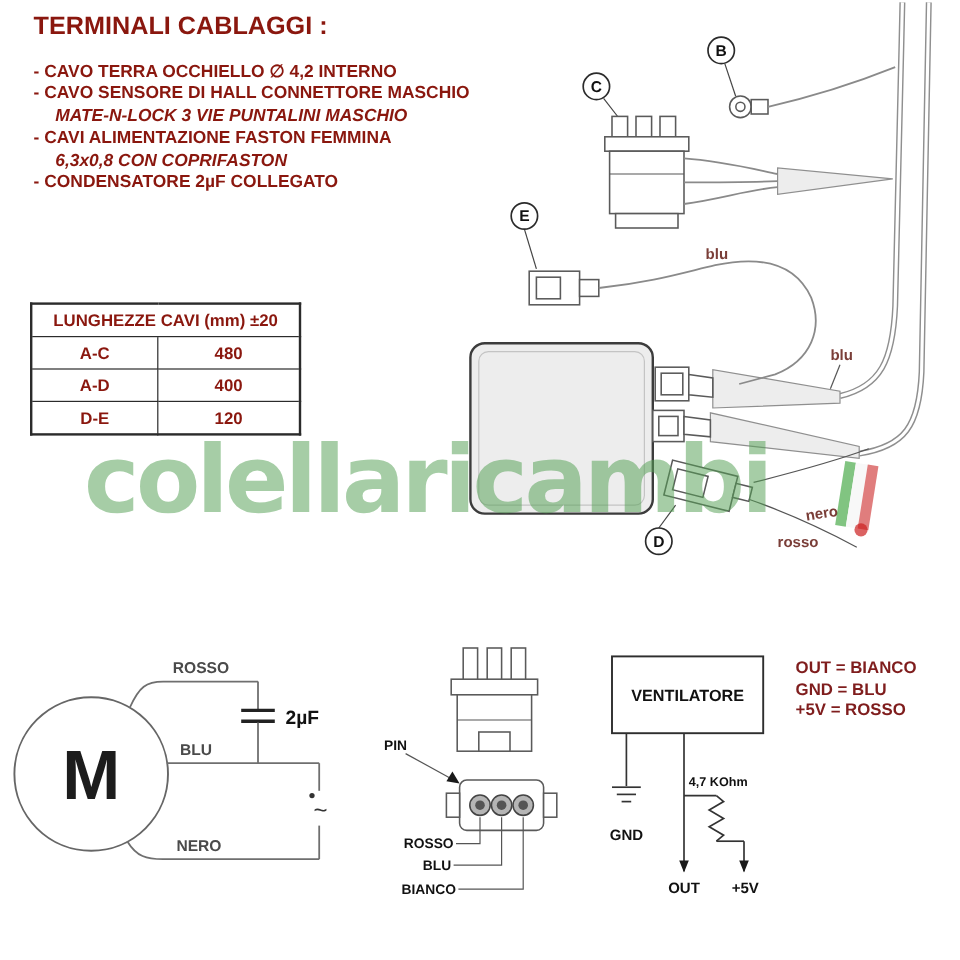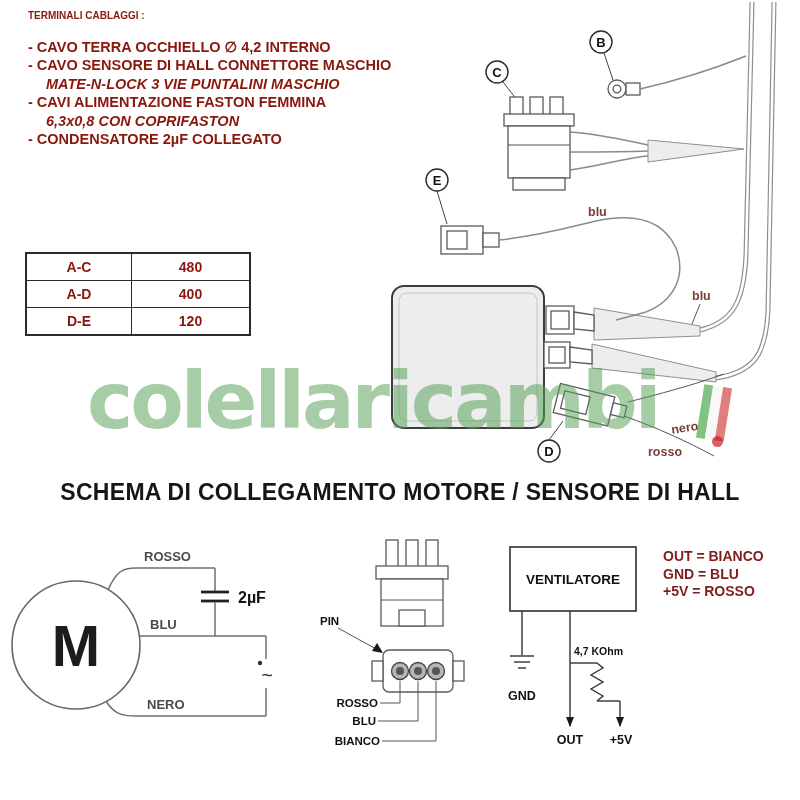--- a/index.html
+++ b/index.html
@@ -4,21 +4,21 @@
 <style>
   html,body{margin:0;padding:0;background:#fff;}
   .page{position:relative;width:800px;height:800px;background:#fff;overflow:hidden;
         font-family:"Liberation Sans",sans-serif;}
   svg{position:absolute;left:0;top:0;z-index:1;}
   svg text{font-family:"Liberation Sans",sans-serif;}
 
   
   .red-block{position:absolute;left:28px;top:10px;width:430px;z-index:2;
              color:#8a170e;font-weight:bold;}
-  .red-block .title{font-size:10px;margin-bottom:17px;}
+  .red-block .title{font-size:21px;margin-bottom:17px;}
   .red-block .line{font-size:14.5px;line-height:18.4px;}
   .red-block .indent{padding-left:18px;font-style:italic;}
 
   
   .cable-table{position:absolute;left:25px;top:252px;width:226px;z-index:2;
                border-collapse:collapse;border:2px solid #2b2b2b;background:#fff;
                color:#8a170e;font-weight:bold;font-size:14px;text-align:center;}
   .cable-table th,.cable-table td{border:1px solid #2b2b2b;height:26px;padding:0 4px;}
   .cable-table td.c1{width:96px;}
 
@@ -26,21 +26,21 @@
   .heading{position:absolute;left:0;right:0;top:479px;z-index:2;text-align:center;
            font-weight:bold;font-size:23px;letter-spacing:0.3px;color:#161616;}
 
   
   .legend{position:absolute;left:663px;top:548px;z-index:2;color:#7f1d1d;
           font-weight:bold;font-size:14px;line-height:17.5px;}
 
   
   .watermark{position:absolute;left:70px;top:362px;z-index:5;pointer-events:none;
              font-family:"DejaVu Sans",sans-serif;font-weight:bold;font-size:78px;
-             letter-spacing:-3px;color:#55a155;opacity:0.52;line-height:1;margin-left:17px;}
+             letter-spacing:-3px;color:#55a155;opacity:0.52;line-height:1;}
   .wm-flag{position:absolute;left:700px;top:386px;width:28px;height:54px;z-index:5;
            display:flex;transform:rotate(9deg);opacity:0.6;pointer-events:none;}
   .wm-flag span{flex:1;}
   .wm-g{background:#2f9e2f;} .wm-w{background:#f4f4f4;} .wm-r{background:#cc2727;}
   .wm-dot{position:absolute;left:712px;top:436px;width:11px;height:11px;z-index:5;
           border-radius:50%;background:#cc2020;opacity:0.7;pointer-events:none;}
 
   
   .part{fill:#fff;stroke:#5a5a5a;stroke-width:1.3;}
   .fanpoly{fill:#ededed;stroke:#8f8f8f;stroke-width:1;}
@@ -255,36 +255,38 @@
     <div class="line">- CAVO TERRA OCCHIELLO ∅ 4,2 INTERNO</div>
     <div class="line">- CAVO SENSORE DI HALL CONNETTORE MASCHIO</div>
     <div class="line indent">MATE-N-LOCK 3 VIE PUNTALINI MASCHIO</div>
     <div class="line">- CAVI ALIMENTAZIONE FASTON FEMMINA</div>
     <div class="line indent">6,3x0,8 CON COPRIFASTON</div>
     <div class="line">- CONDENSATORE 2µF COLLEGATO</div>
   </div>
 
   <table class="cable-table">
     <tbody>
+        <tr>
+      <th colspan="2">LUNGHEZZE CAVI (mm) ±20</th>
+    </tr>
     <tr>
       <td class="c1">A-C</td>
       <td>480</td>
     </tr>
     <tr>
       <td class="c1">A-D</td>
       <td>400</td>
     </tr>
     <tr>
       <td class="c1">D-E</td>
       <td>120</td>
     </tr>
   </tbody>
     </table>
 
-  <div class="heading">SCHEMA DI COLLEGAMENTO MOTORE / SENSORE DI HALL</div>
 
   <div class="legend">
     <div>OUT = BIANCO</div>
     <div>GND = BLU</div>
     <div>+5V = ROSSO</div>
   </div>
 
   <div class="watermark">colellaricambi</div>
   <div class="wm-flag">
     <span class="wm-g"></span>

